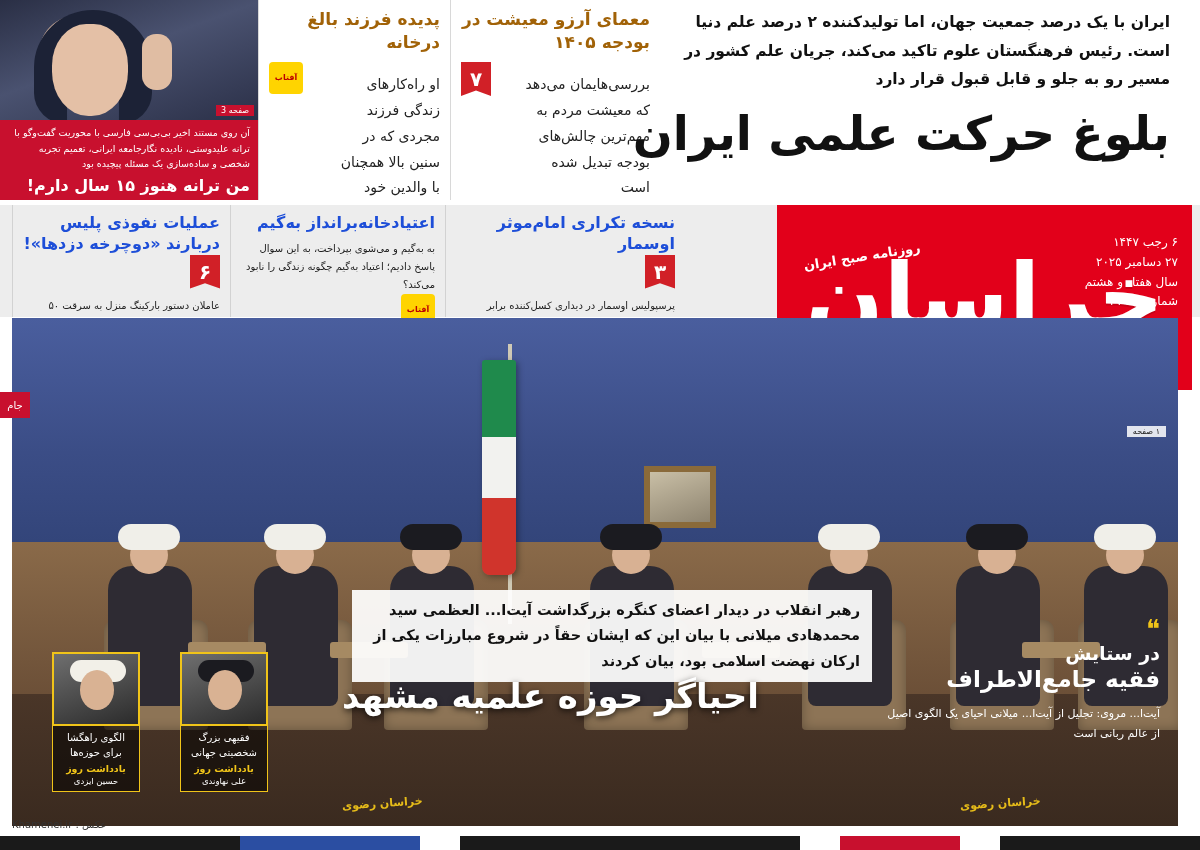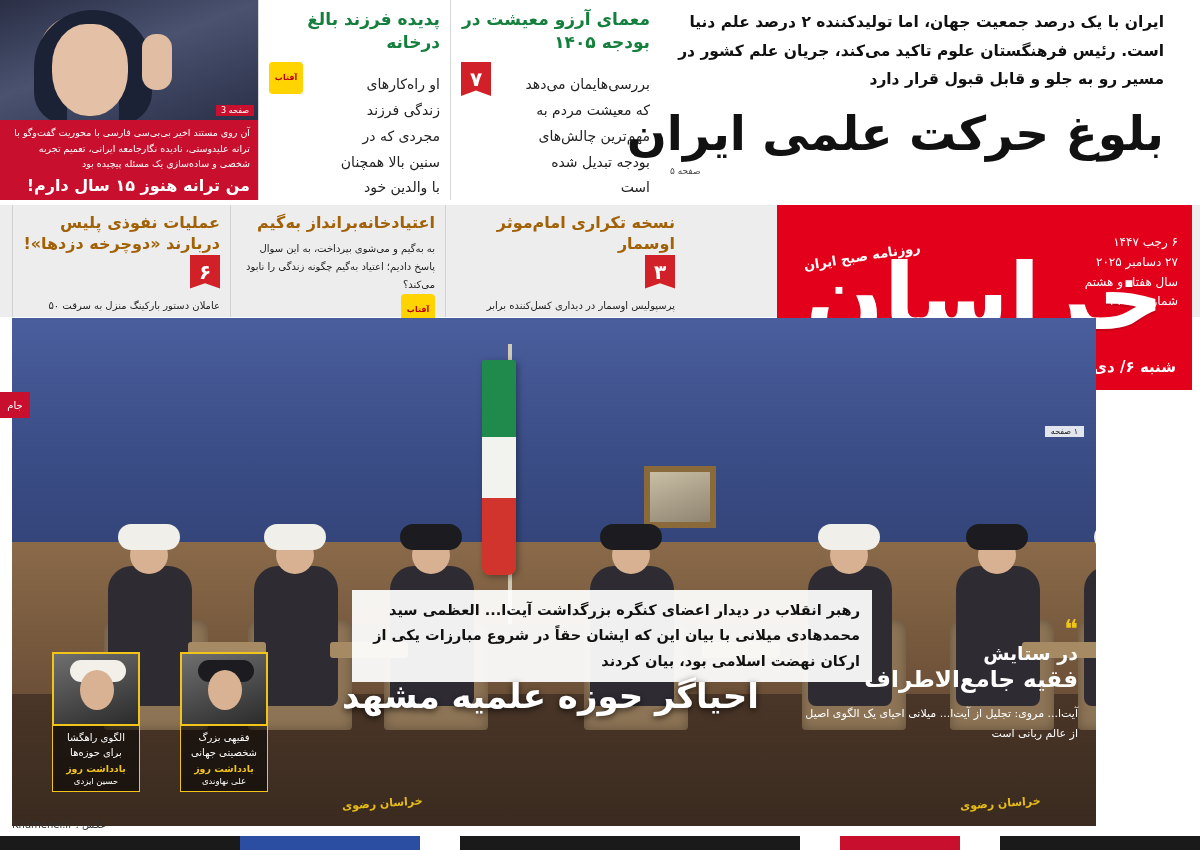--- a/index.html
+++ b/index.html
@@ -17,21 +17,21 @@
   }
 
   
   .top-band {
     position: absolute; top: 0; left: 0; width: 1200px; height: 200px;
     display: flex; flex-direction: row;
   }
 
   
   .masthead-head {
-    position: absolute; top: 0; right: 16px; width: 520px; height: 200px;
+    position: absolute; top: 0; right: 10px; width: 520px; height: 200px;
     padding: 8px 20px 0 6px;
     text-align: right;
   }
   .lead-summary {
     font-size: 15.5px; line-height: 1.85; color: #111; font-weight: bold;
     letter-spacing: -0.2px;
   }
   .main-title {
     margin-top: 14px;
     font-size: 47px; font-weight: bold; color: #111; letter-spacing: -1px;
@@ -42,21 +42,21 @@
   }
 
   
   .teaser {
     position: absolute; top: 0; height: 200px; background: #fff;
     border-left: 1px solid #d8d8d8;
     padding: 8px 10px;
     text-align: right;
   }
   .teaser .t-title {
-    font-size: 17px; font-weight: bold; color: #15803d; line-height: 1.35;
+    font-size: 17px; font-weight: bold; color: #a16207; line-height: 1.35;
   }
   .teaser .t-body {
     font-size: 14px; line-height: 1.85; color: #222; margin-top: 10px; margin-left: 28px;
   }
   .teaser .t-row { display: flex; flex-direction: row; align-items: flex-start; gap: 6px; justify-content: flex-end;}
   .badge-num {
     width: 30px; height: 34px; background: #d12027; color: #fff;
     font-size: 20px; font-weight: bold; display: flex; align-items: center; justify-content: center;
     clip-path: polygon(0 0, 100% 0, 100% 100%, 50% 84%, 0 100%);
     flex: 0 0 auto;
@@ -104,21 +104,21 @@
 
   
   .second-band {
     position: absolute; top: 205px; left: 0; width: 1200px; height: 112px;
     background: #ededed;
   }
   .s-cell {
     position: absolute; top: 0; height: 112px; padding: 8px 10px;
     text-align: right; border-left: 1px solid #d2d2d2;
   }
-  .s-cell .s-title { font-size: 16px; font-weight: bold; color: #a16207; line-height: 1.3; }
+  .s-cell .s-title { font-size: 16px; font-weight: bold; color: #1d4ed8; line-height: 1.3; }
   .s-cell .s-body { font-size: 10px; line-height: 1.8; color: #222; margin-top: 8px; }
 
   
   .logo-block {
     position: absolute; top: 205px; right: 8px; width: 415px; height: 185px;
     background: #e2001a; color: #fff;
     display: flex; flex-direction: column; align-items: center; justify-content: center;
   }
   .logo-word {
     font-size: 92px; font-weight: bold; line-height: 0.95; letter-spacing: -2px;
@@ -133,21 +133,21 @@
   }
   .logo-url {
     position: absolute; bottom: 16px; left: 22px; font-size: 11px; letter-spacing: 1px;
   }
   .logo-issue {
     position: absolute; bottom: 14px; right: 16px; font-size: 15px; font-weight: bold;
   }
 
   
   .photo {
-    position: absolute; top: 318px; left: 12px; width: 1084px; height: 508px;
+    position: absolute; top: 318px; left: 12px; width: 1166px; height: 508px;
     overflow: hidden;
     background: linear-gradient(180deg, #3b4c8a 0%, #2f3e74 42%, #7b5a3e 43%, #6d4f36 100%);
   }
   .photo .wall {
     position: absolute; top: 0; left: 0; width: 100%; height: 44%;
     background: linear-gradient(180deg,#4a5e9e 0%, #3b4d86 60%, #33457a 100%);
   }
   .photo .floor {
     position: absolute; top: 44%; left: 0; width: 100%; height: 56%;
     background: linear-gradient(180deg,#8a6a49 0%, #6b4f37 55%, #573f2c 100%);
@@ -295,21 +295,20 @@
       <div class="t-title">معمای آرزو معیشت در بودجه ۱۴۰۵</div>
       <div class="t-row" style="margin-top:8px;">
         <div class="t-body" style="flex:1;">بررسی‌هایمان می‌دهد که معیشت مردم به مهم‌ترین چالش‌های بودجه تبدیل شده است</div>
         <div class="badge-num">۷</div>
       </div>
     </div>
 
     <div class="masthead-head">
       <div class="lead-summary">ایران با یک درصد جمعیت جهان، اما تولیدکننده ۲ درصد علم دنیا است. رئیس فرهنگستان علوم تاکید می‌کند، جریان علم کشور در مسیر رو به جلو و قابل قبول قرار دارد</div>
       <div class="main-title">بلوغ حرکت علمی ایران</div>
-      <div class="main-title-sub">صفحه ۵</div>
     </div>
   </div>
 
   <div class="second-band">
 
     <div class="s-cell" style="left:12px; width:218px;">
       <div class="t-row">
         <div style="flex:1;">
           <div class="s-title">عملیات نفوذی پلیس دربارند «دوچرخه دزدها»!</div>
         </div>

